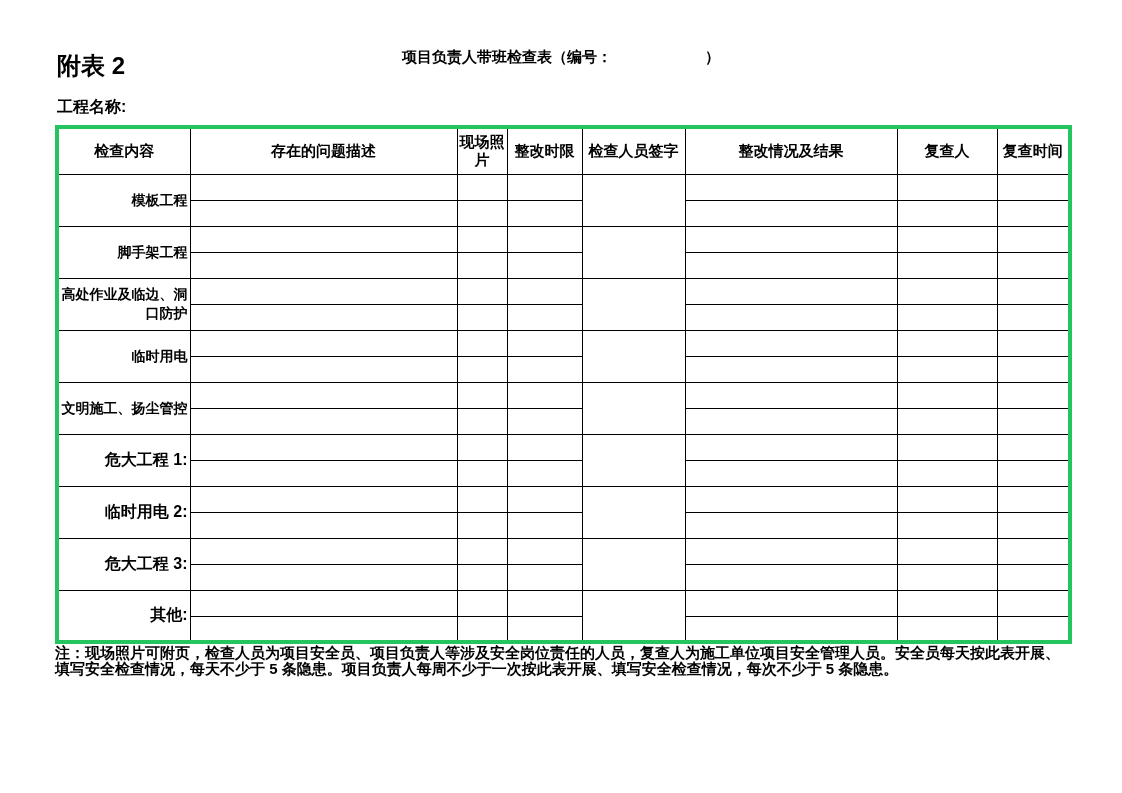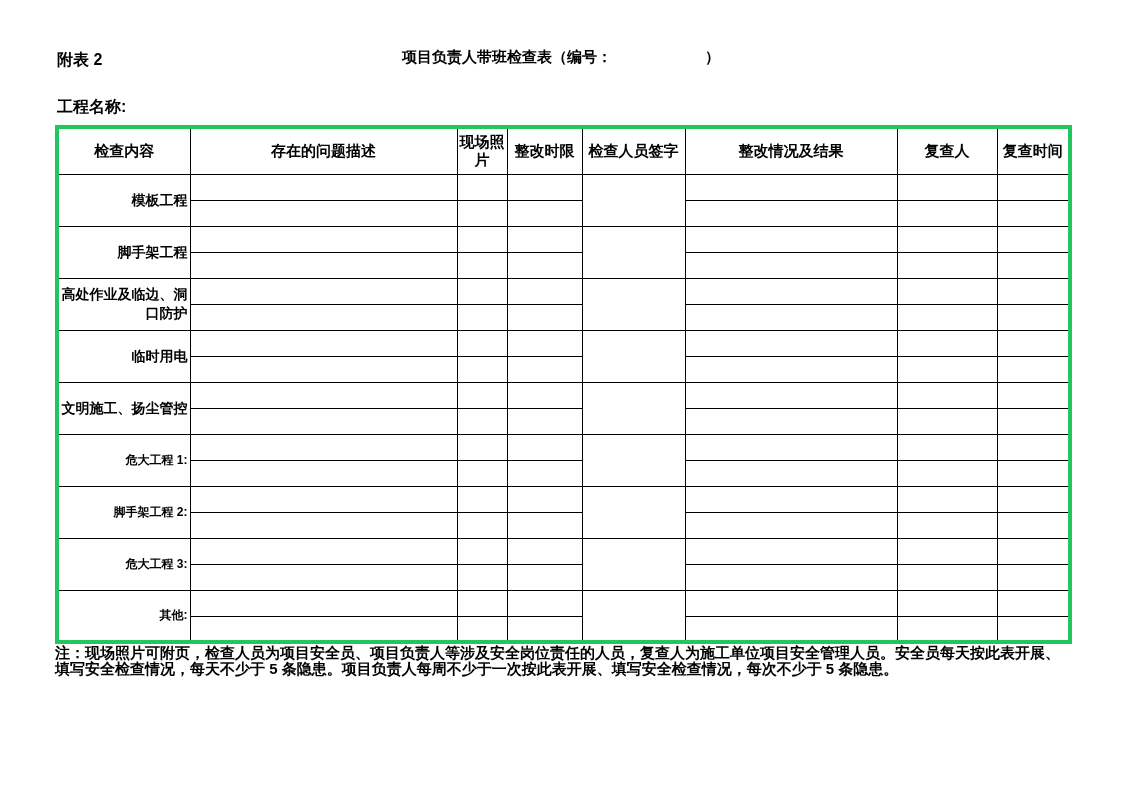--- a/index.html
+++ b/index.html
@@ -4,21 +4,21 @@
 <style>
   * { margin:0; padding:0; box-sizing:border-box; }
   html,body { background:#ffffff; }
   body {
     width:1122px; height:793px; position:relative;
     font-family:"Liberation Sans","DejaVu Sans",sans-serif;
     color:#000;
   }
   .attach {
     position:absolute; left:57px; top:50px;
-    font-size:16px; font-weight:bold; white-space:nowrap;
+    font-size:24px; font-weight:bold; white-space:nowrap;
   }
   .title-wrap {
     position:absolute; left:0; top:48px; width:1122px;
     text-align:center; font-size:15px; font-weight:bold; white-space:nowrap;
   }
   .title-blank { display:inline-block; width:93px; height:1px; }
   .pname {
     position:absolute; left:57px; top:97px;
     font-size:16px; font-weight:bold; white-space:nowrap;
   }
@@ -34,21 +34,21 @@
   table.form th {
     font-size:15px; font-weight:bold; text-align:center;
     vertical-align:middle; padding:1px; line-height:1.25;
   }
   tr.hrow { height:47px; }
   tr.sub  { height:26px; }
   td.label {
     font-size:14px; font-weight:bold; text-align:right;
     vertical-align:middle; padding:0 2px; line-height:1.35;
   }
-  td.label.small { font-size:12px; }
+  td.label.small { font-size:16px; }
   .note {
     position:absolute; left:55px; top:645px; width:1014px;
     font-size:15px; font-weight:bold; line-height:16px;
     text-align:left;
   }
 </style>
 </head>
 <body>
 
 <div class="attach">附表 2</div>
@@ -190,21 +190,21 @@
     <tr class="sub">
       <td></td>
       <td></td>
       <td></td>
       <td></td>
       <td></td>
       <td></td>
     </tr>
 
     <tr class="sub">
-      <td class="label small" rowspan="2">脚手架工程 2:</td>
+      <td class="label small" rowspan="2">临时用电 2:</td>
       <td></td>
       <td></td>
       <td></td>
       <td rowspan="2"></td>
       <td></td>
       <td></td>
       <td></td>
     </tr>
     <tr class="sub">
       <td></td>

